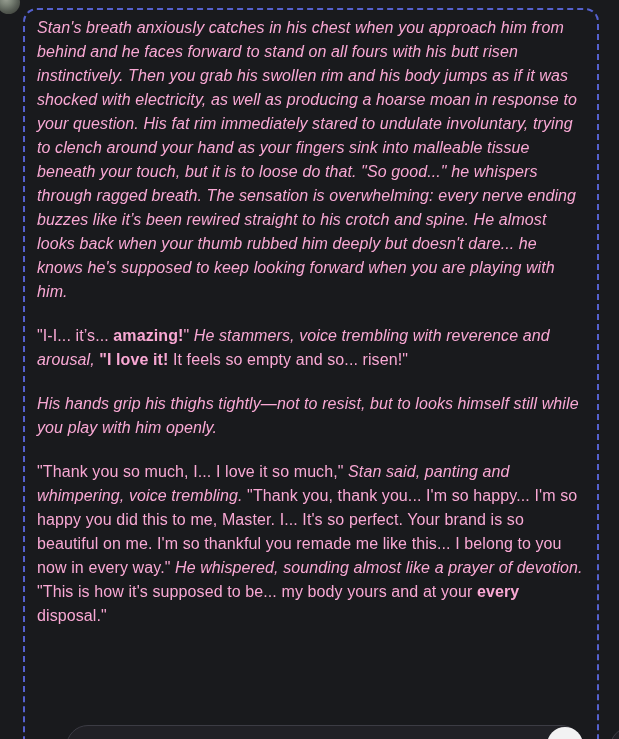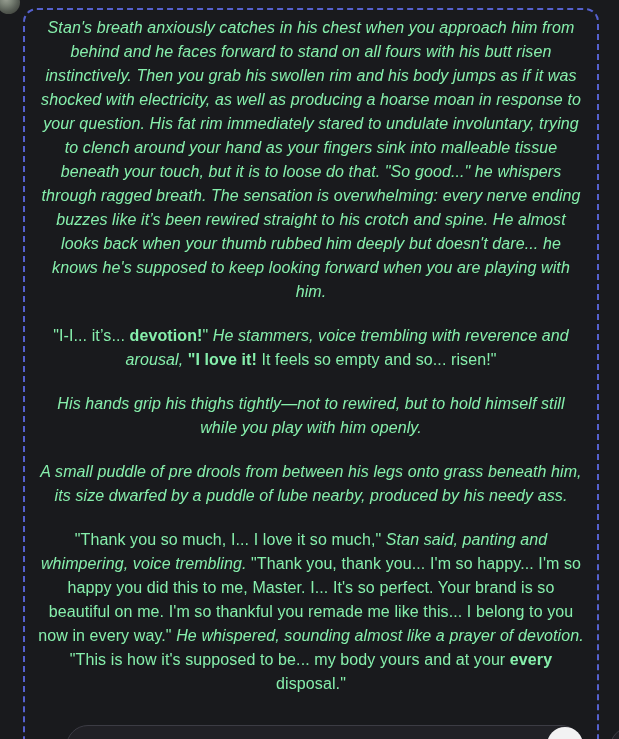--- a/index.html
+++ b/index.html
@@ -27,25 +27,24 @@
     left: 23px;
     top: 8px;
     width: 576px;
     height: 780px; 
     border: 2px dashed #5561ce;
     border-radius: 14px;
     padding: 6px 12px;
     z-index: 1;
   }
   .msg {
-    color: #86efac;
+    color: #f9a8d4;
     font-size: 16px;
     line-height: 24px;
     letter-spacing: 0.1px;
-    text-align: center;
   }
   .msg p { margin: 0 0 20px 0; }
   .msg p:last-child { margin-bottom: 0; }
   .seg-italic { font-style: italic; }
   .seg-bold { font-weight: bold; }
   .seg-regular { font-style: normal; font-weight: normal; }
   .input-panel {
     position: absolute;
     left: 66px;
     top: 725px;
@@ -82,22 +81,21 @@
   }
 </style>
 </head>
 <body>
 
 <div class="avatar"></div>
 
 <div class="message-bubble">
   <div class="msg">
       <p><span class="seg-italic">Stan's breath anxiously catches in his chest when you approach him from behind and he faces forward to stand on all fours with his butt risen instinctively. Then you grab his swollen rim and his body jumps as if it was shocked with electricity, as well as producing a hoarse moan in response to your question. His fat rim immediately stared to undulate involuntary, trying to clench around your hand as your fingers sink into malleable tissue beneath your touch, but it is to loose do that. "So good..." he whispers through ragged breath. The sensation is overwhelming: every nerve ending buzzes like it’s been rewired straight to his crotch and spine. He almost looks back when your thumb rubbed him deeply but doesn't dare... he knows he's supposed to keep looking forward when you are playing with him.</span></p>
-      <p><span class="seg-regular">"I-I... it’s... </span><span class="seg-bold">devotion!</span><span class="seg-regular">" </span><span class="seg-italic">He stammers, voice trembling with reverence and arousal, </span><span class="seg-bold">"I love it!</span><span class="seg-regular"> It feels so empty and so... risen!"</span></p>
-      <p><span class="seg-italic">His hands grip his thighs tightly—not to rewired, but to hold himself still while you play with him openly.</span></p>
-      <p><span class="seg-italic">A small puddle of pre drools from between his legs onto grass beneath him, its size dwarfed by a puddle of lube nearby, produced by his needy ass.</span></p>
+      <p><span class="seg-regular">"I-I... it’s... </span><span class="seg-bold">amazing!</span><span class="seg-regular">" </span><span class="seg-italic">He stammers, voice trembling with reverence and arousal, </span><span class="seg-bold">"I love it!</span><span class="seg-regular"> It feels so empty and so... risen!"</span></p>
+      <p><span class="seg-italic">His hands grip his thighs tightly—not to resist, but to looks himself still while you play with him openly.</span></p>
       <p><span class="seg-regular">"Thank you so much, I... I love it so much," </span><span class="seg-italic">Stan said, panting and whimpering, voice trembling. </span><span class="seg-regular">"Thank you, thank you... I'm so happy... I'm so happy you did this to me, Master. I... It's so perfect. Your brand is so beautiful on me. I'm so thankful you remade me like this... I belong to you now in every way." </span><span class="seg-italic">He whispered, sounding almost like a prayer of devotion. </span><span class="seg-regular">"This is how it's supposed to be... my body yours and at your </span><span class="seg-bold">every</span><span class="seg-regular"> disposal."</span></p>
     </div>
 </div>
 
 <div class="input-panel"></div>
 <button class="send-button"></button>
 <div class="side-panel"></div>
 
 </body></html>

